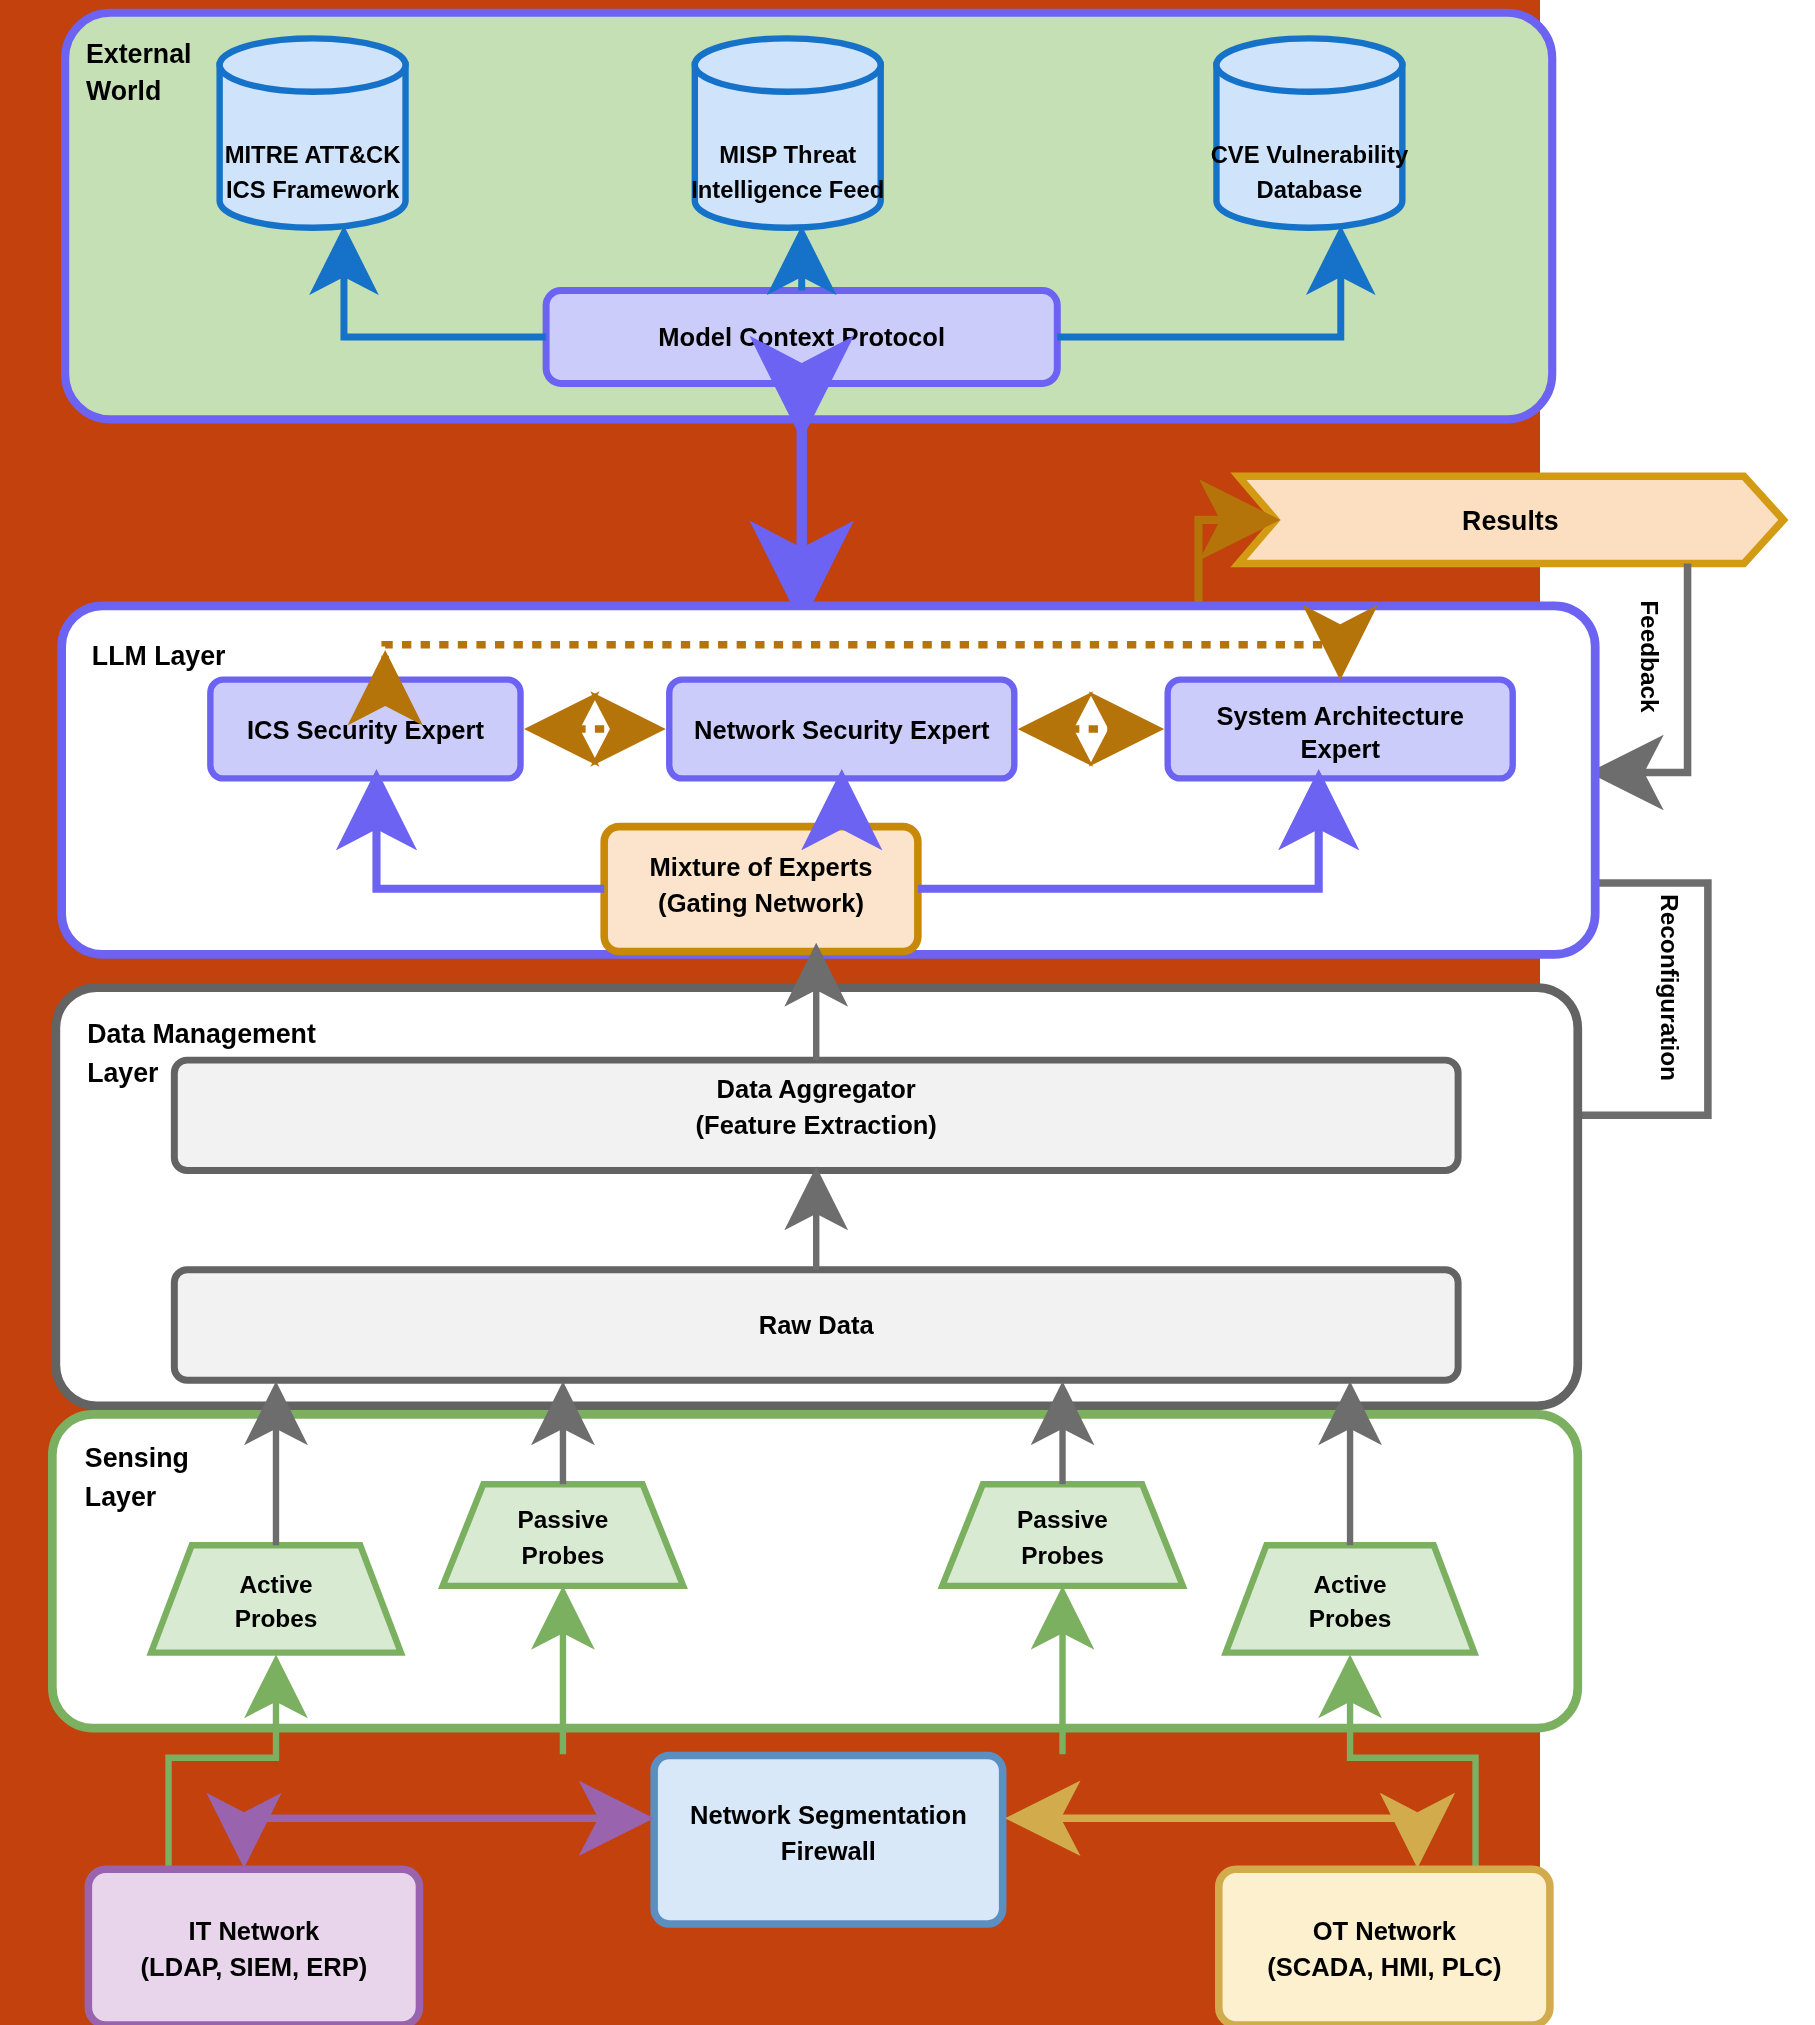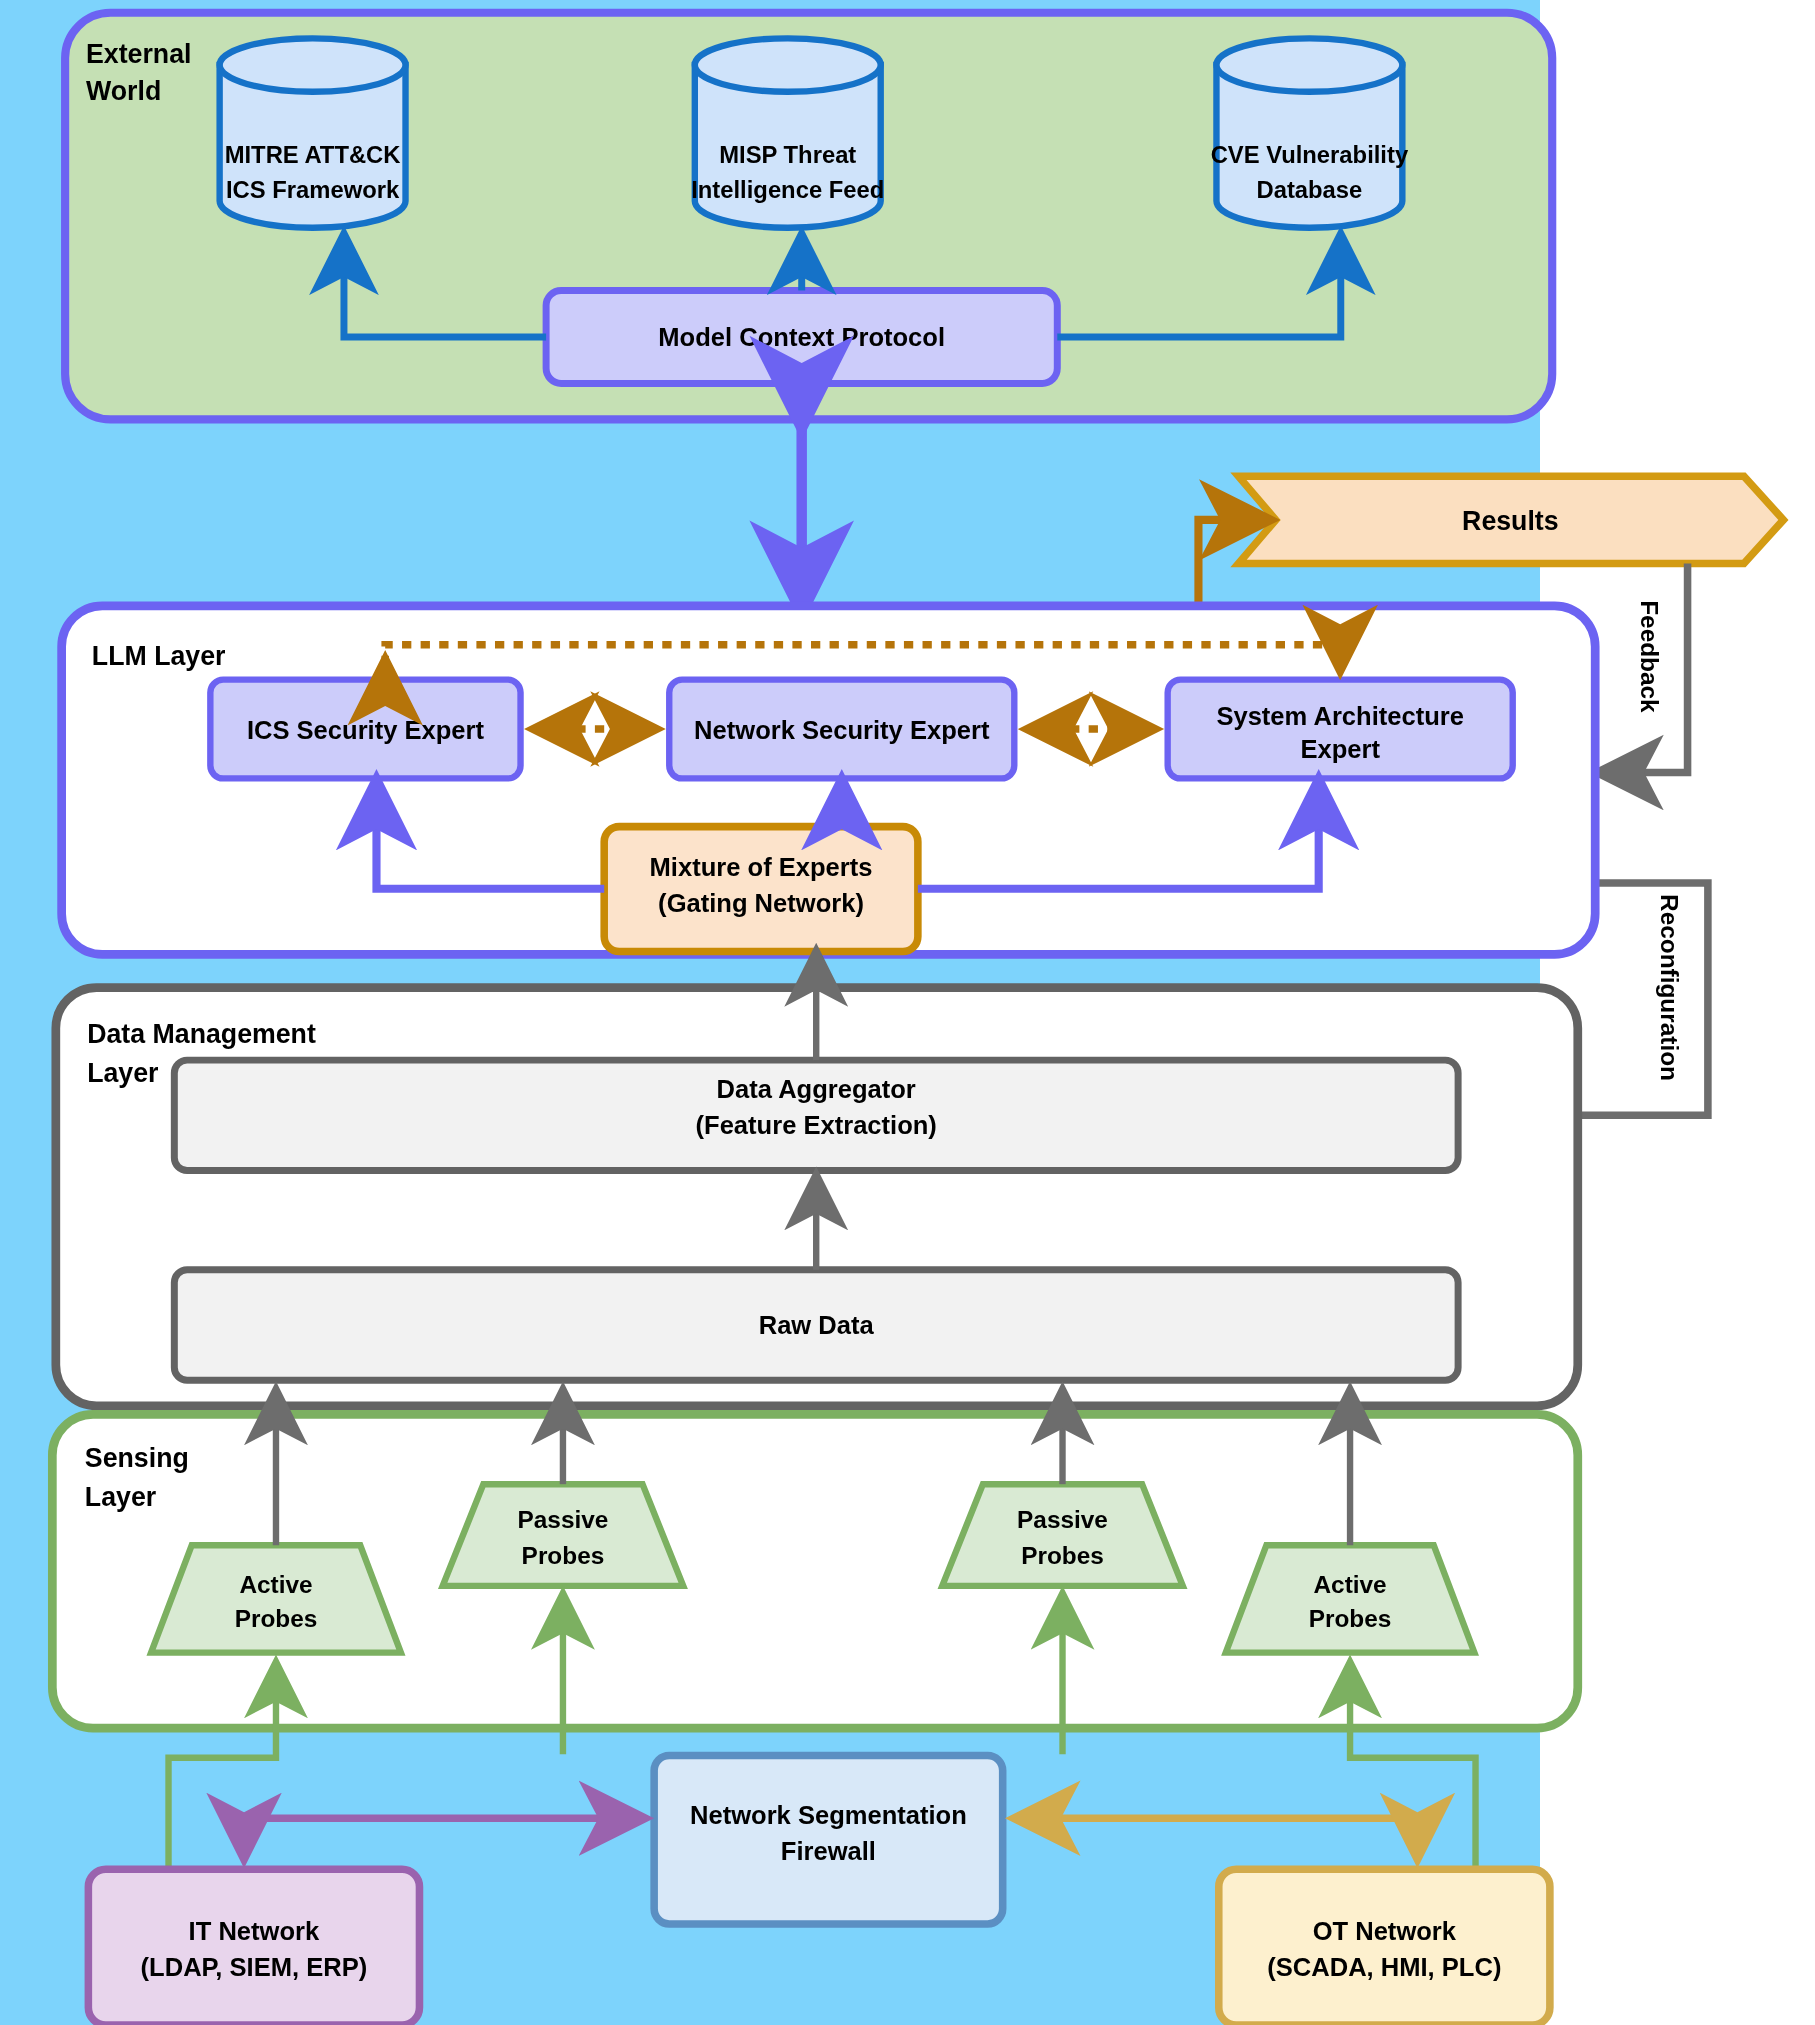--- a/index.html
+++ b/index.html
@@ -1,17 +1,17 @@
 <!DOCTYPE html>
 <html style="font-size:9.3px"><head>
 <meta charset="utf-8">
 <style>
   html,body{margin:0;padding:0;background:#ffffff;}
   body{font-family:"Liberation Sans",sans-serif;}
-  #stage{position:relative;width:1540px;height:2025px;background:#7dd3fc;}
+  #stage{position:relative;width:1540px;height:2025px;background:#c2410c;}
   svg{display:block;}
   .lbl{font-family:"Liberation Sans",sans-serif;font-weight:bold;fill:#000;}
 </style>
 </head>
 <body>
 
 <div id="stage">
 <svg width="1816" height="2025" viewBox="0 0 3126 3486" xmlns="http://www.w3.org/2000/svg">
   <defs>
     <marker id="ar-blue" markerWidth="12" markerHeight="12" refX="8" refY="5" orient="auto">

